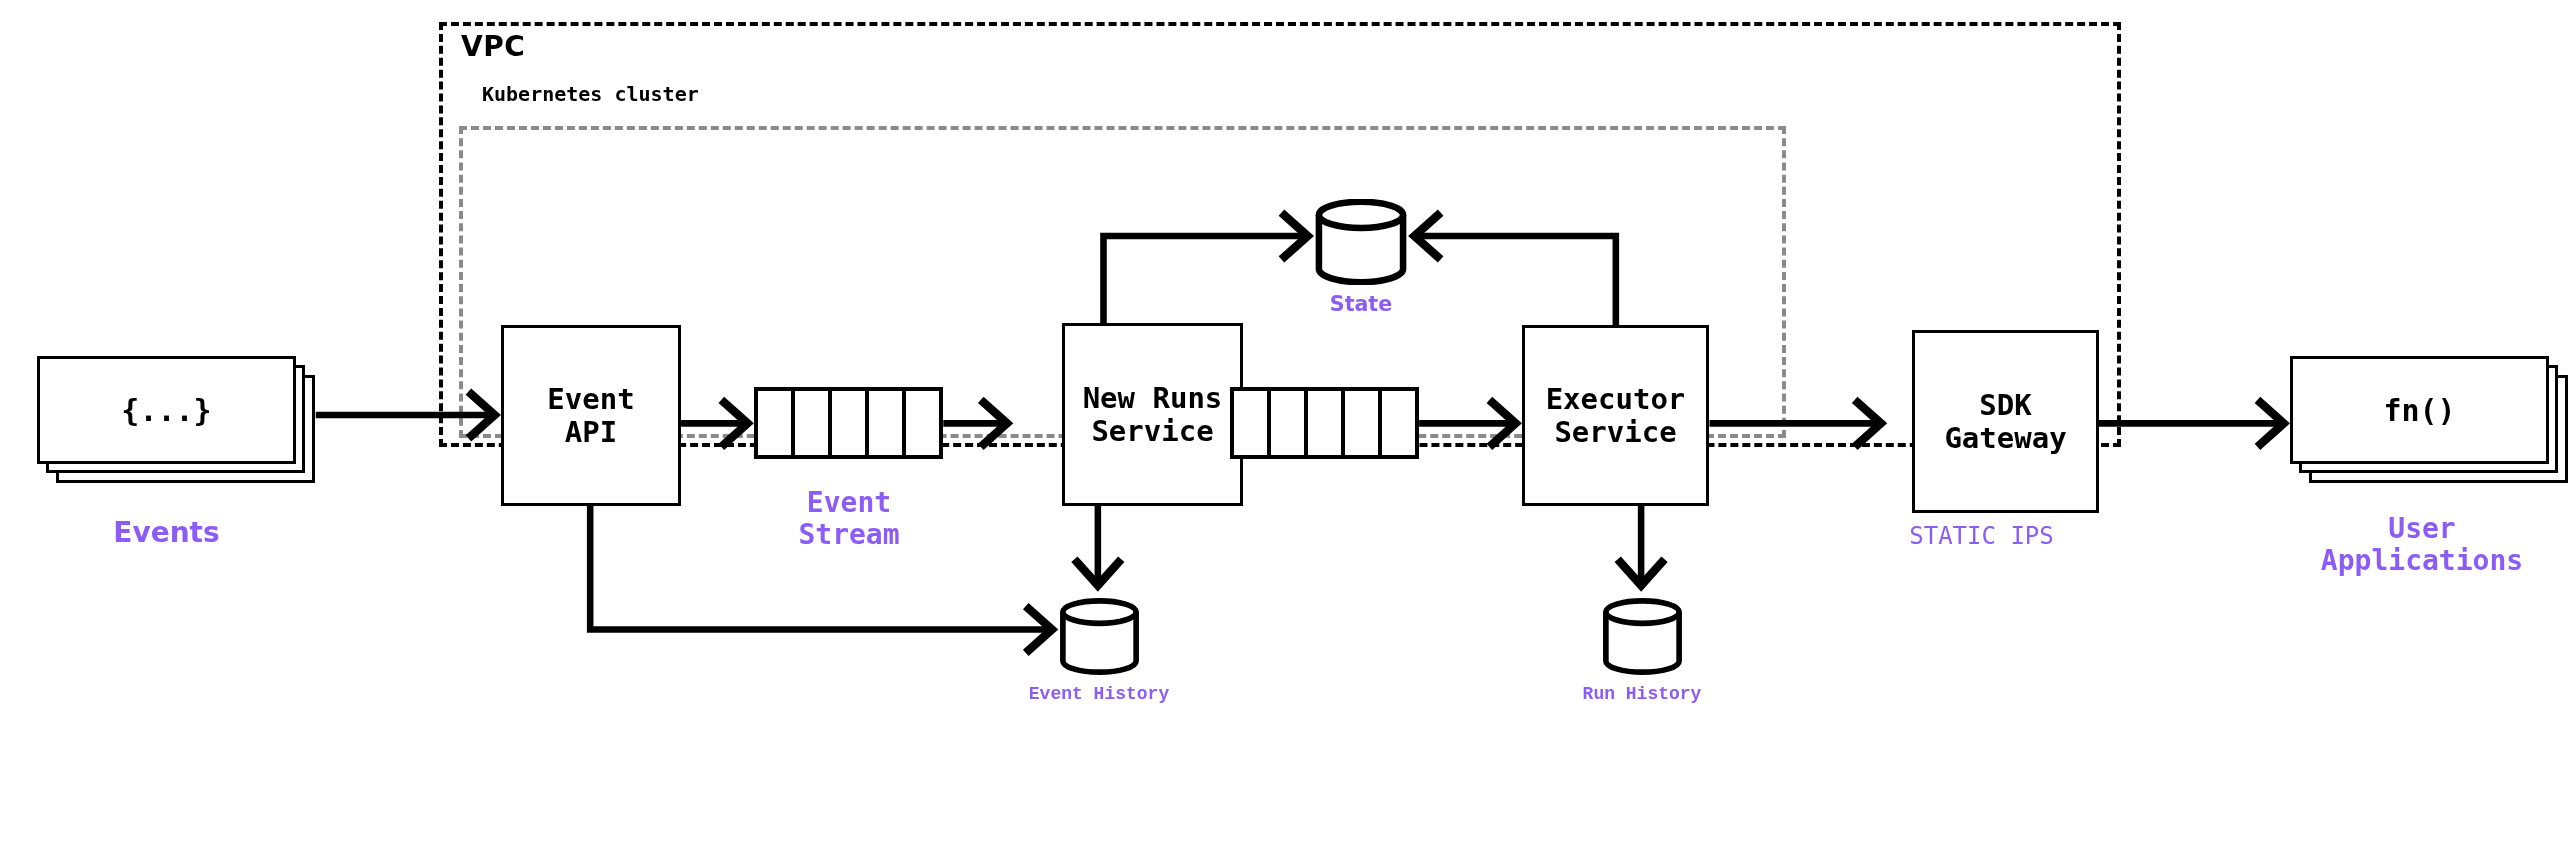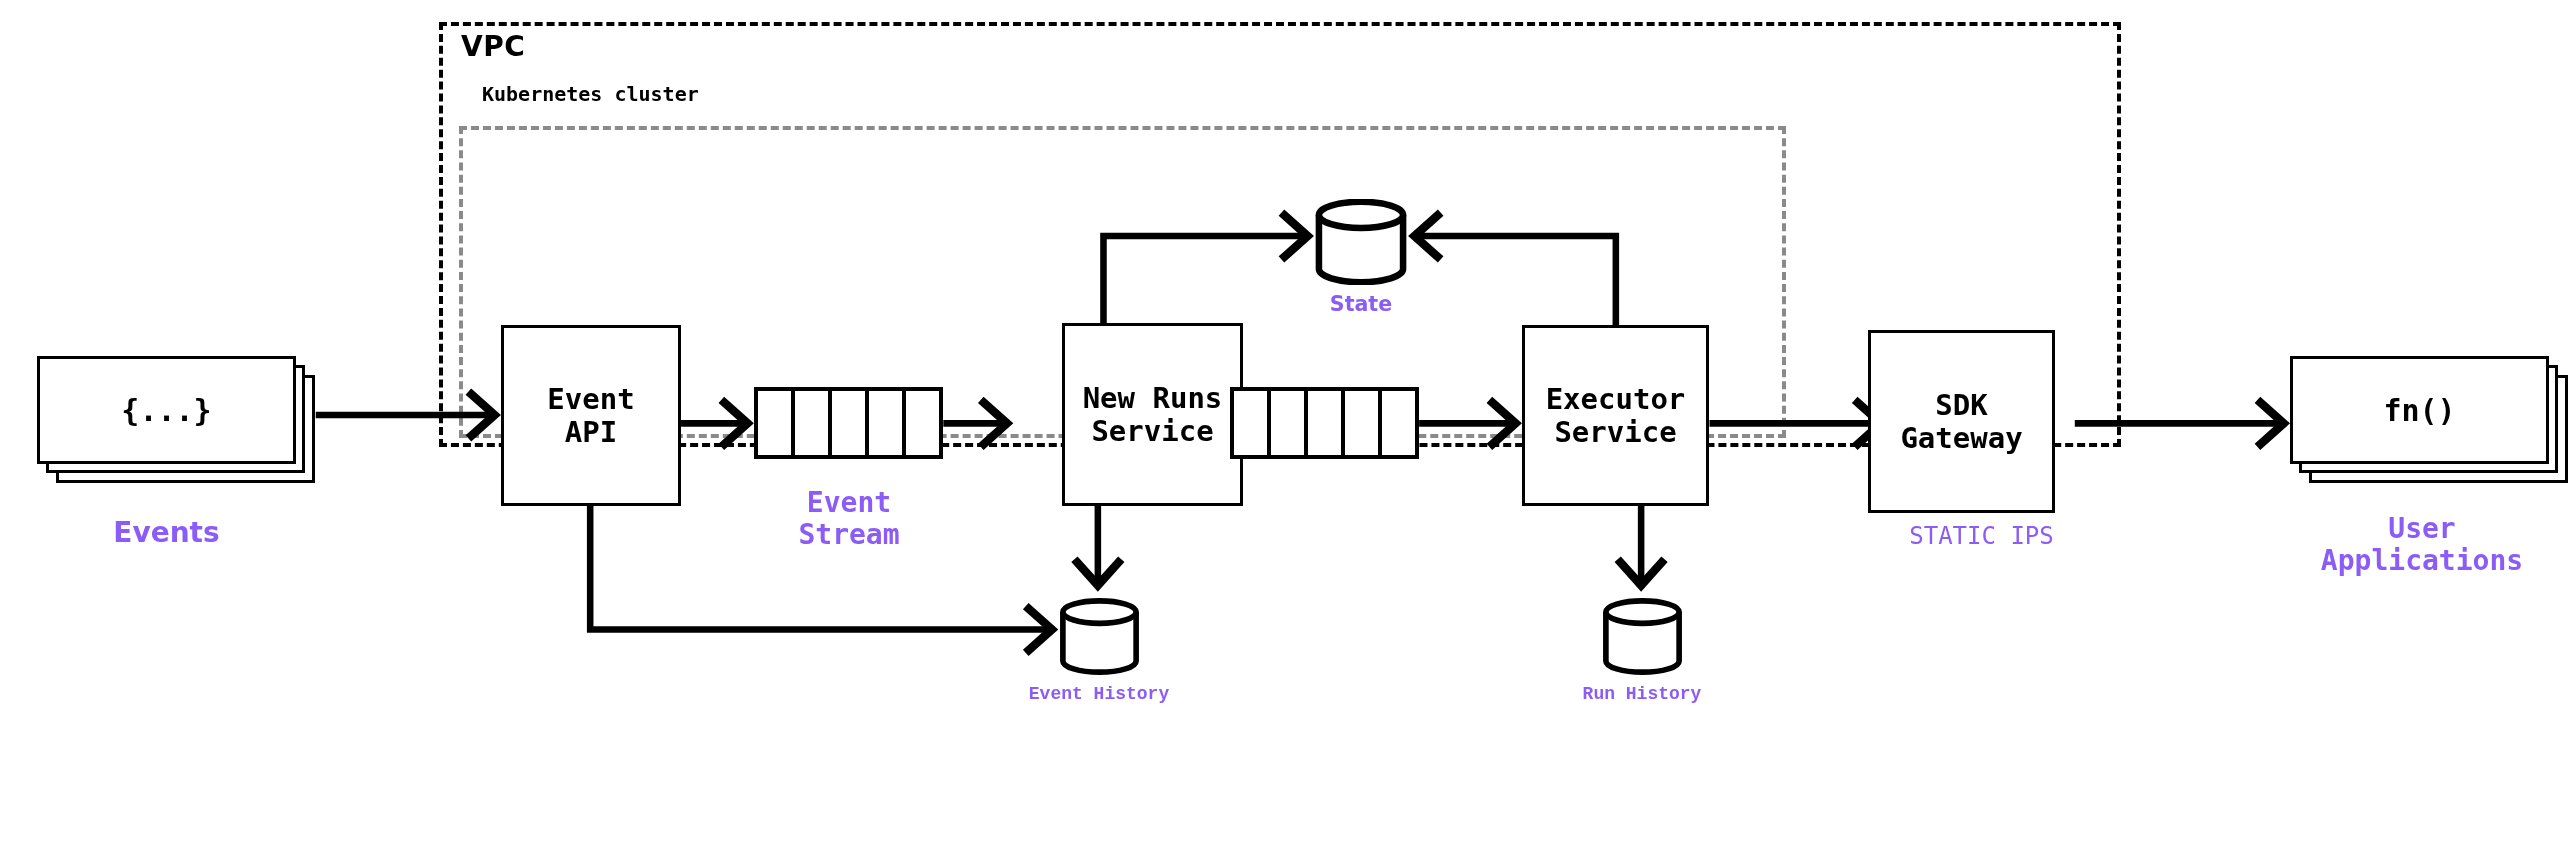--- a/index.html
+++ b/index.html
@@ -153,21 +153,21 @@
   <div class="cap cap-mono-s" style="left:968px;top:684px;width:262px;">Event History</div>
 
   <div class="cyl" style="left:1602px;top:598px;">
     <svg width="81" height="77" viewBox="0 0 86 82">
       <path d="M 4 15 L 4 67 A 39 12 0 0 0 82 67 L 82 15" fill="#fff" stroke="#000" stroke-width="6"></path>
       <ellipse cx="43" cy="15" rx="39" ry="12" fill="#fff" stroke="#000" stroke-width="6"></ellipse>
     </svg>
   </div>
   <div class="cap cap-mono-s" style="left:1511px;top:684px;width:262px;">Run History</div>
 
-  <div class="box" style="left:1868px;top:330px;width:187px;height:183px;">SDK
+  <div class="box" style="left:1912px;top:330px;width:187px;height:183px;">SDK
 Gateway</div>
   <div class="cap cap-mono-r" style="left:1888px;top:523px;width:187px;">STATIC IPS</div>
 
   <div class="stack" style="left:2290px;top:356px;width:278px;height:126px;">
     <div class="card c3" style="width:259px;height:108px;"></div>
     <div class="card c2" style="width:259px;height:108px;"></div>
     <div class="card c1" style="width:259px;height:108px;text-align:right;">
       <span>fn()</span>
     </div>
   </div>

